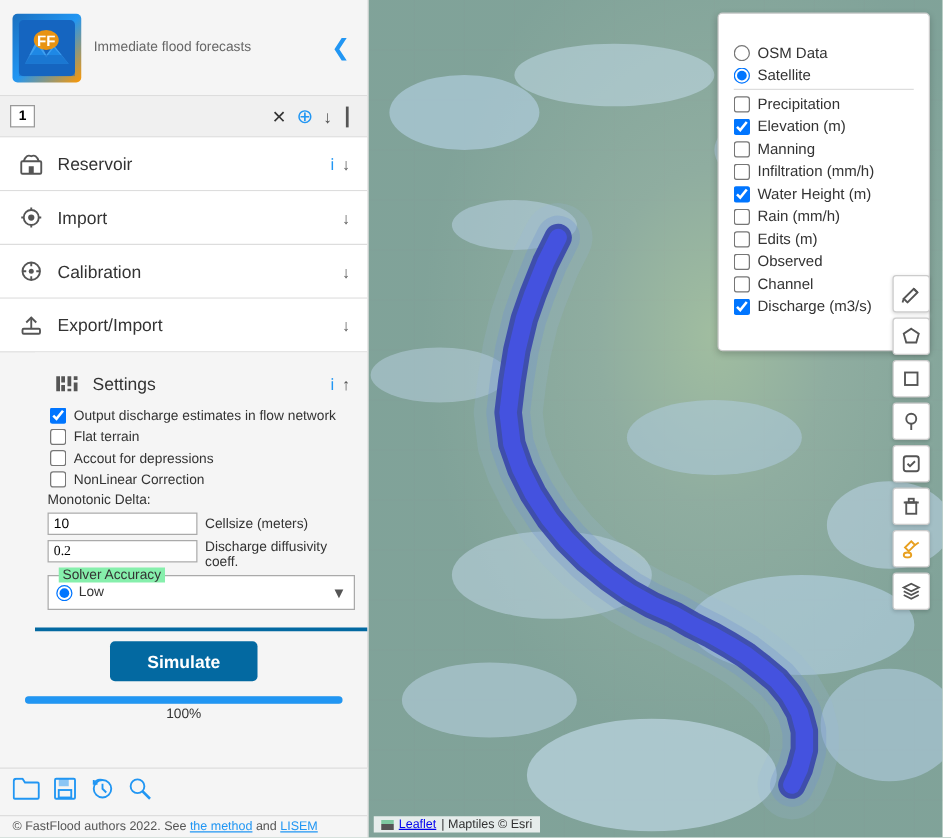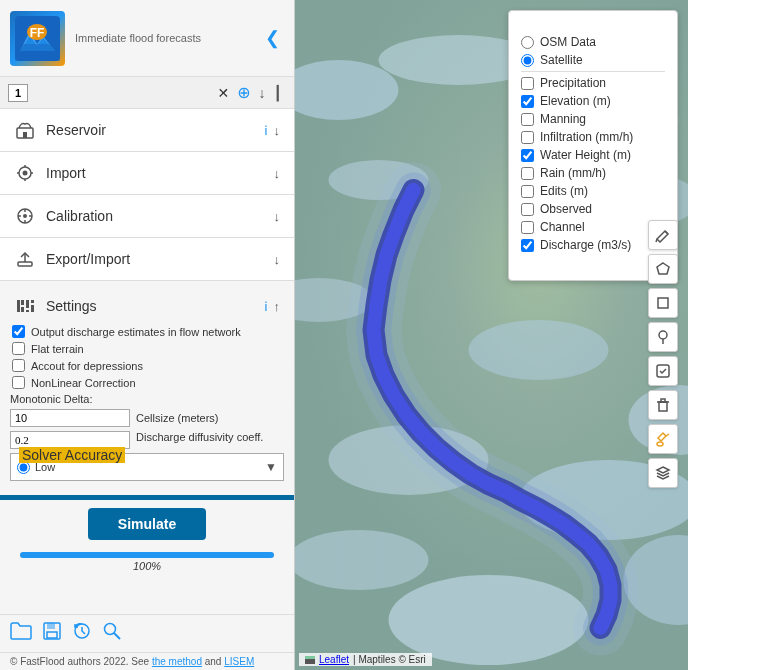--- a/index.html
+++ b/index.html
@@ -1,18 +1,18 @@
 <!DOCTYPE html>
 <html><head>
   <meta charset="utf-8">
   <style>
     * { box-sizing: border-box; margin: 0; padding: 0; }
     body { font-family: Arial, sans-serif; font-size: 12px; width: 761px; height: 670px; overflow: hidden; display: flex; flex-direction: column; }
     
-    .app-container { display: flex; flex-direction: row; width: 688px; height: 670px; }
+    .app-container { display: flex; flex-direction: row; width: 754px; height: 670px; }
     
     
     .left-panel { width: 295px; min-width: 295px; height: 670px; background: #f5f5f5; display: flex; flex-direction: column; border-right: 1px solid #ccc; overflow-y: auto; }
     
     
     .app-header { display: flex; align-items: center; padding: 8px 10px; background: #f5f5f5; border-bottom: 1px solid #ddd; min-height: 77px; }
     .app-logo { width: 55px; height: 55px; background: linear-gradient(135deg, #1a6fbf 0%, #2196F3 50%, #ff9800 100%); display: flex; align-items: center; justify-content: center; margin-right: 10px; border-radius: 4px; font-size: 28px; }
     .app-title-block { flex: 1; }
     .app-title { font-size: 22px; font-weight: bold; color: #333; }
     .app-subtitle { font-size: 11px; color: #666; }
@@ -27,54 +27,54 @@
     .add-circle { color: #2196F3; font-size: 16px; }
     
     
     .nav-item { display: flex; align-items: center; padding: 10px 14px; border-bottom: 1px solid #ddd; cursor: pointer; background: #fff; }
     .nav-icon { width: 22px; height: 22px; margin-right: 10px; display: flex; align-items: center; justify-content: center; }
     .nav-label { flex: 1; font-size: 14px; color: #333; font-weight: 500; }
     .nav-info { color: #2196F3; margin-right: 6px; font-size: 13px; }
     .nav-arrow { color: #555; font-size: 13px; }
     
     
-    .settings-section { background: #f5f5f5; padding: 8px 10px; border-bottom: 5px solid #0369a1; }
+    .settings-section { background: #f5f5f5; padding: 8px 10px; border-bottom: 3px solid #0369a1; margin-left: 28px; }
     .settings-header { display: flex; align-items: center; padding: 6px 4px 8px 4px; }
     .settings-icon { width: 22px; height: 22px; margin-right: 10px; display: flex; align-items: center; justify-content: center; }
     .settings-label { flex: 1; font-size: 14px; color: #333; font-weight: 500; }
     .settings-info { color: #2196F3; margin-right: 6px; font-size: 13px; }
     .settings-up { color: #555; font-size: 13px; }
     
     .checkbox-row { display: flex; align-items: center; margin-bottom: 4px; padding-left: 2px; }
     .checkbox-row input[type=checkbox] { margin-right: 6px; }
     .checkbox-row label { font-size: 11px; color: #333; }
     
     .input-row { display: flex; align-items: center; margin-bottom: 4px; }
     .input-row input[type=text] { width: 120px; border: 1px solid #aaa; padding: 2px 4px; font-size: 11px; margin-right: 6px; }
     .input-row .input-label { font-size: 11px; color: #333; }
     
     .discharge-row { display: flex; align-items: flex-start; margin-bottom: 4px; }
     .discharge-row input { width: 120px; border: 1px solid #aaa; padding: 2px 4px; font-size: 11px; margin-right: 6px; font-family: Liberation Serif, serif; }
     .discharge-label { font-size: 11px; color: #333; }
     
     .solver-box { border: 1px solid #aaa; padding: 6px; margin-bottom: 6px; position: relative; background: #fff; }
-    .solver-legend { font-size: 14px; position: absolute; top: -7px; left: 8px; background: #eab308; padding: 0 3px; color: #333; }
+    .solver-legend { font-size: 11px; position: absolute; top: -7px; left: 8px; background: #86efac; padding: 0 3px; color: #333; }
     .solver-row { display: flex; align-items: center; }
     .solver-row input[type=radio] { margin-right: 5px; }
     .solver-row label { font-size: 11px; color: #333; flex: 1; }
     .solver-dropdown { color: #555; font-size: 12px; }
     
     
     .simulate-btn { background: #0369a1; color: #fff; border: none; padding: 8px 30px; font-size: 14px; border-radius: 4px; cursor: pointer; display: block; margin: 8px auto; font-weight: bold; }
     
     
     .progress-container { padding: 4px 20px 4px 20px; }
     .progress-bar-bg { background: #ddd; height: 6px; border-radius: 3px; }
     .progress-bar-fill { background: #2196F3; height: 6px; border-radius: 3px; }
-    .progress-label { text-align: center; font-size: 11px; color: #333; margin-top: 2px; font-style: italic; }
+    .progress-label { text-align: center; font-size: 11px; color: #333; margin-top: 2px; }
     
     
     .bottom-toolbar { display: flex; align-items: center; padding: 6px 10px; background: #f5f5f5; border-top: 1px solid #ddd; margin-top: auto; }
     .bottom-icon { color: #2196F3; font-size: 18px; margin-right: 10px; cursor: pointer; }
     
     
     .footer-bar { padding: 3px 10px; font-size: 10px; color: #555; background: #f5f5f5; border-top: 1px solid #ddd; }
     .footer-bar a { color: #2196F3; text-decoration: underline; }
     
     

